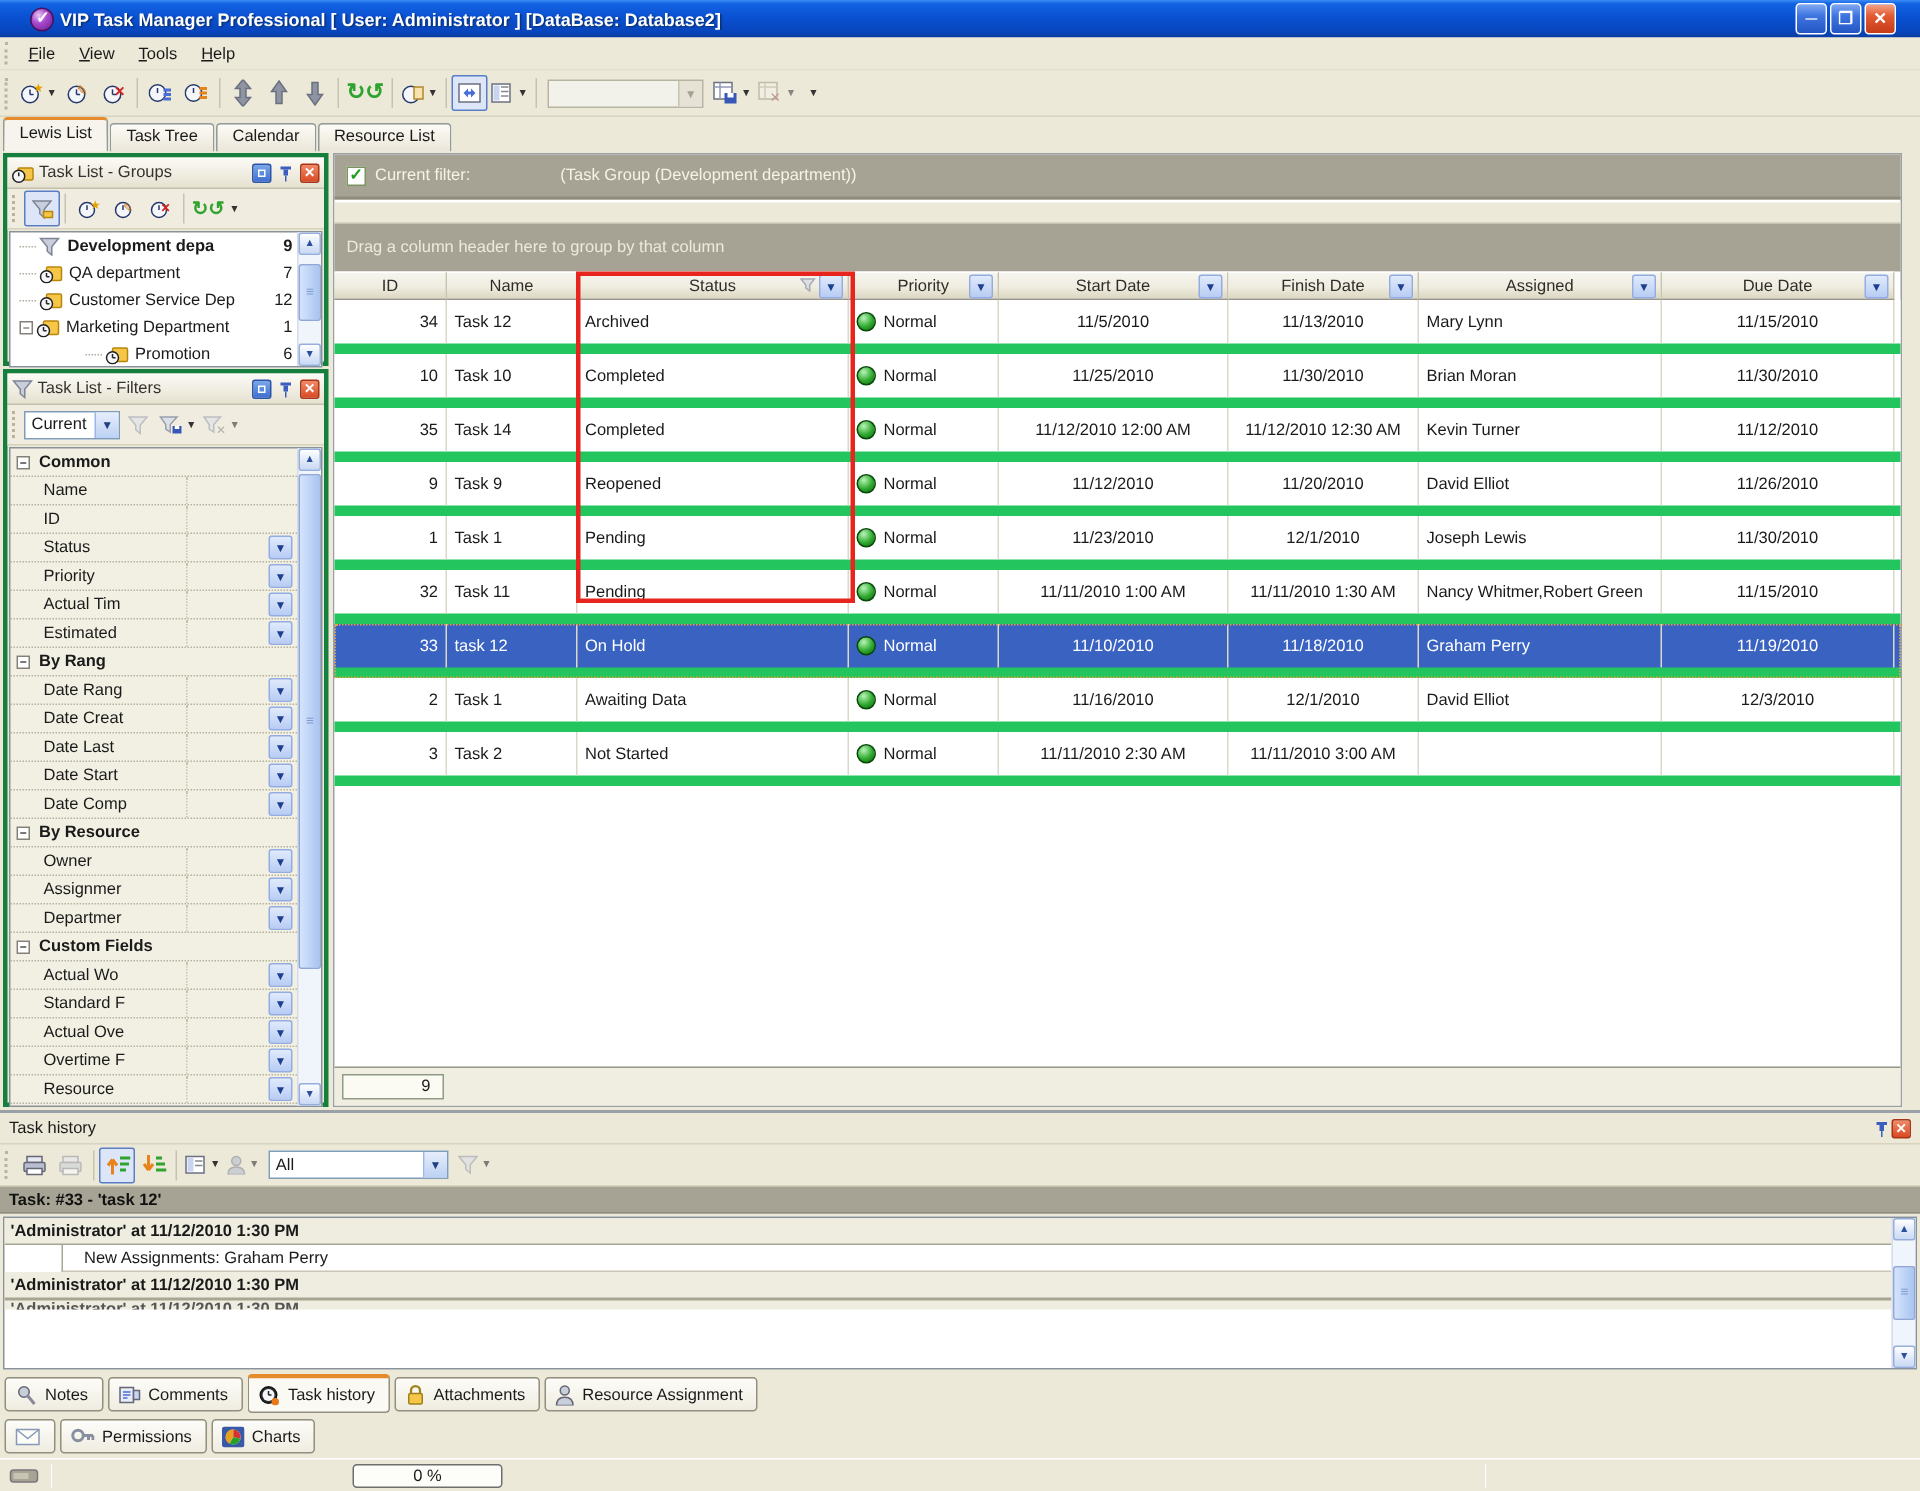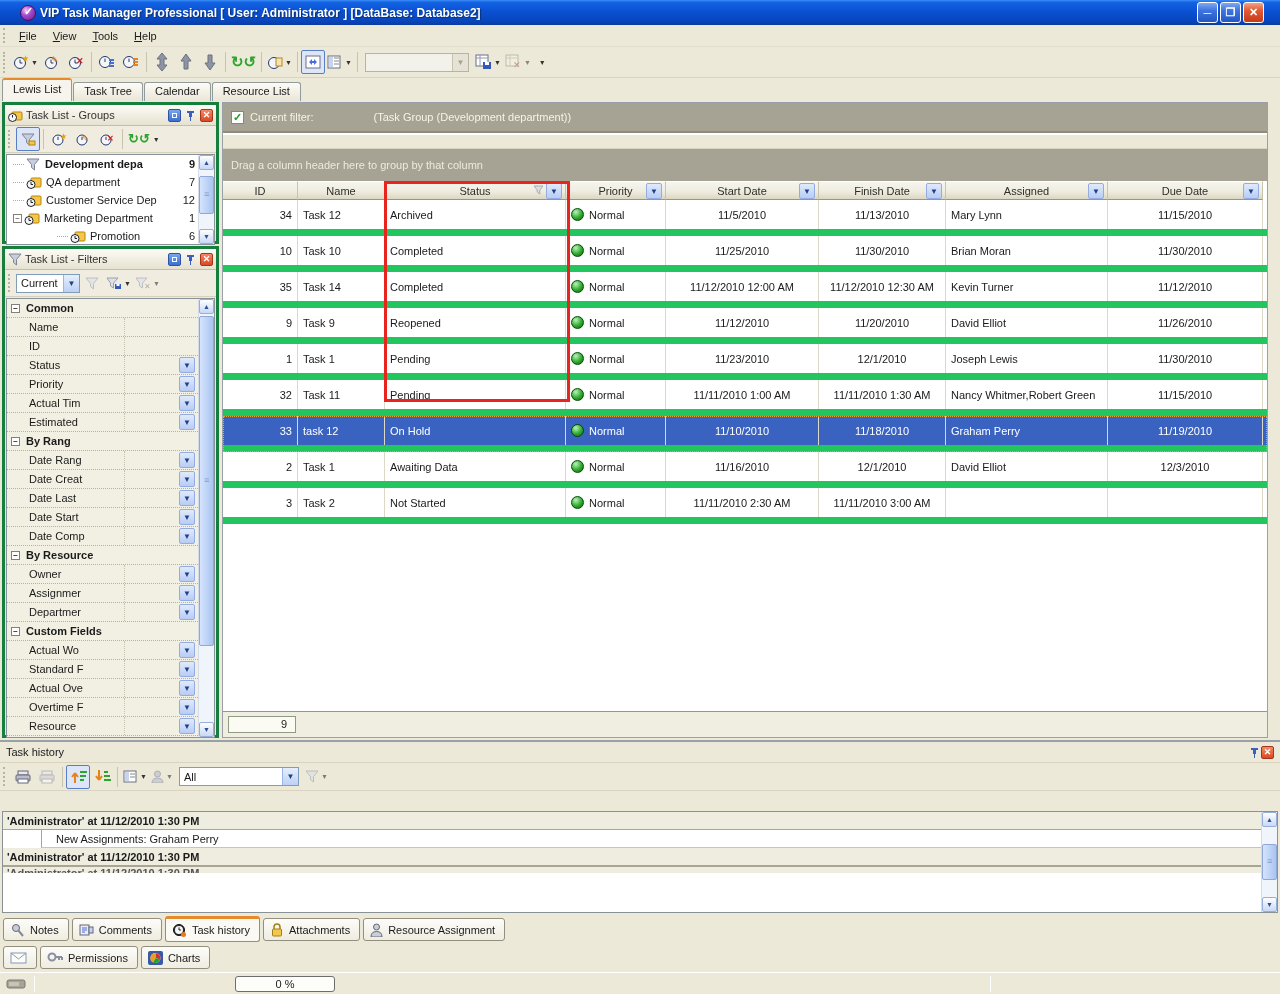--- a/index.html
+++ b/index.html
@@ -783,20 +783,21 @@
       <span class="cval">All</span>
       <span class="cbtn">▼</span>
     </span>
     <span class="tbtn" style="opacity:.6; margin-left:4px;">
       <svg class="isvg" width="14" height="13">
           <path d="M1 1h12L8.5 6.5V12L5.5 9.5V6.5Z" fill="#DDE0E8" stroke="#9A9FAC"></path>
         </svg>
       <span class="dd-mini">▼</span>
     </span>
   </div>
+  <div class="hist-groupbar">Task: #33 - 'task 12'</div>
   <div class="hist-list">
     <div id="history-rows" style="margin-right:16px;">
         <div class="he-hdr">'Administrator' at 11/12/2010 1:30 PM</div>
         <div class="he-det">New Assignments: Graham Perry</div>
         <div class="he-hdr">'Administrator' at 11/12/2010 1:30 PM</div>
         <div class="he-partial">'Administrator' at 11/12/2010 1:30 PM</div>
       </div>
     <div class="sb" style="top:0; bottom:0; right:0;">
       <span class="sb-btn">▲</span>
       <span class="sb-fill" style="max-height:26px;"></span>

